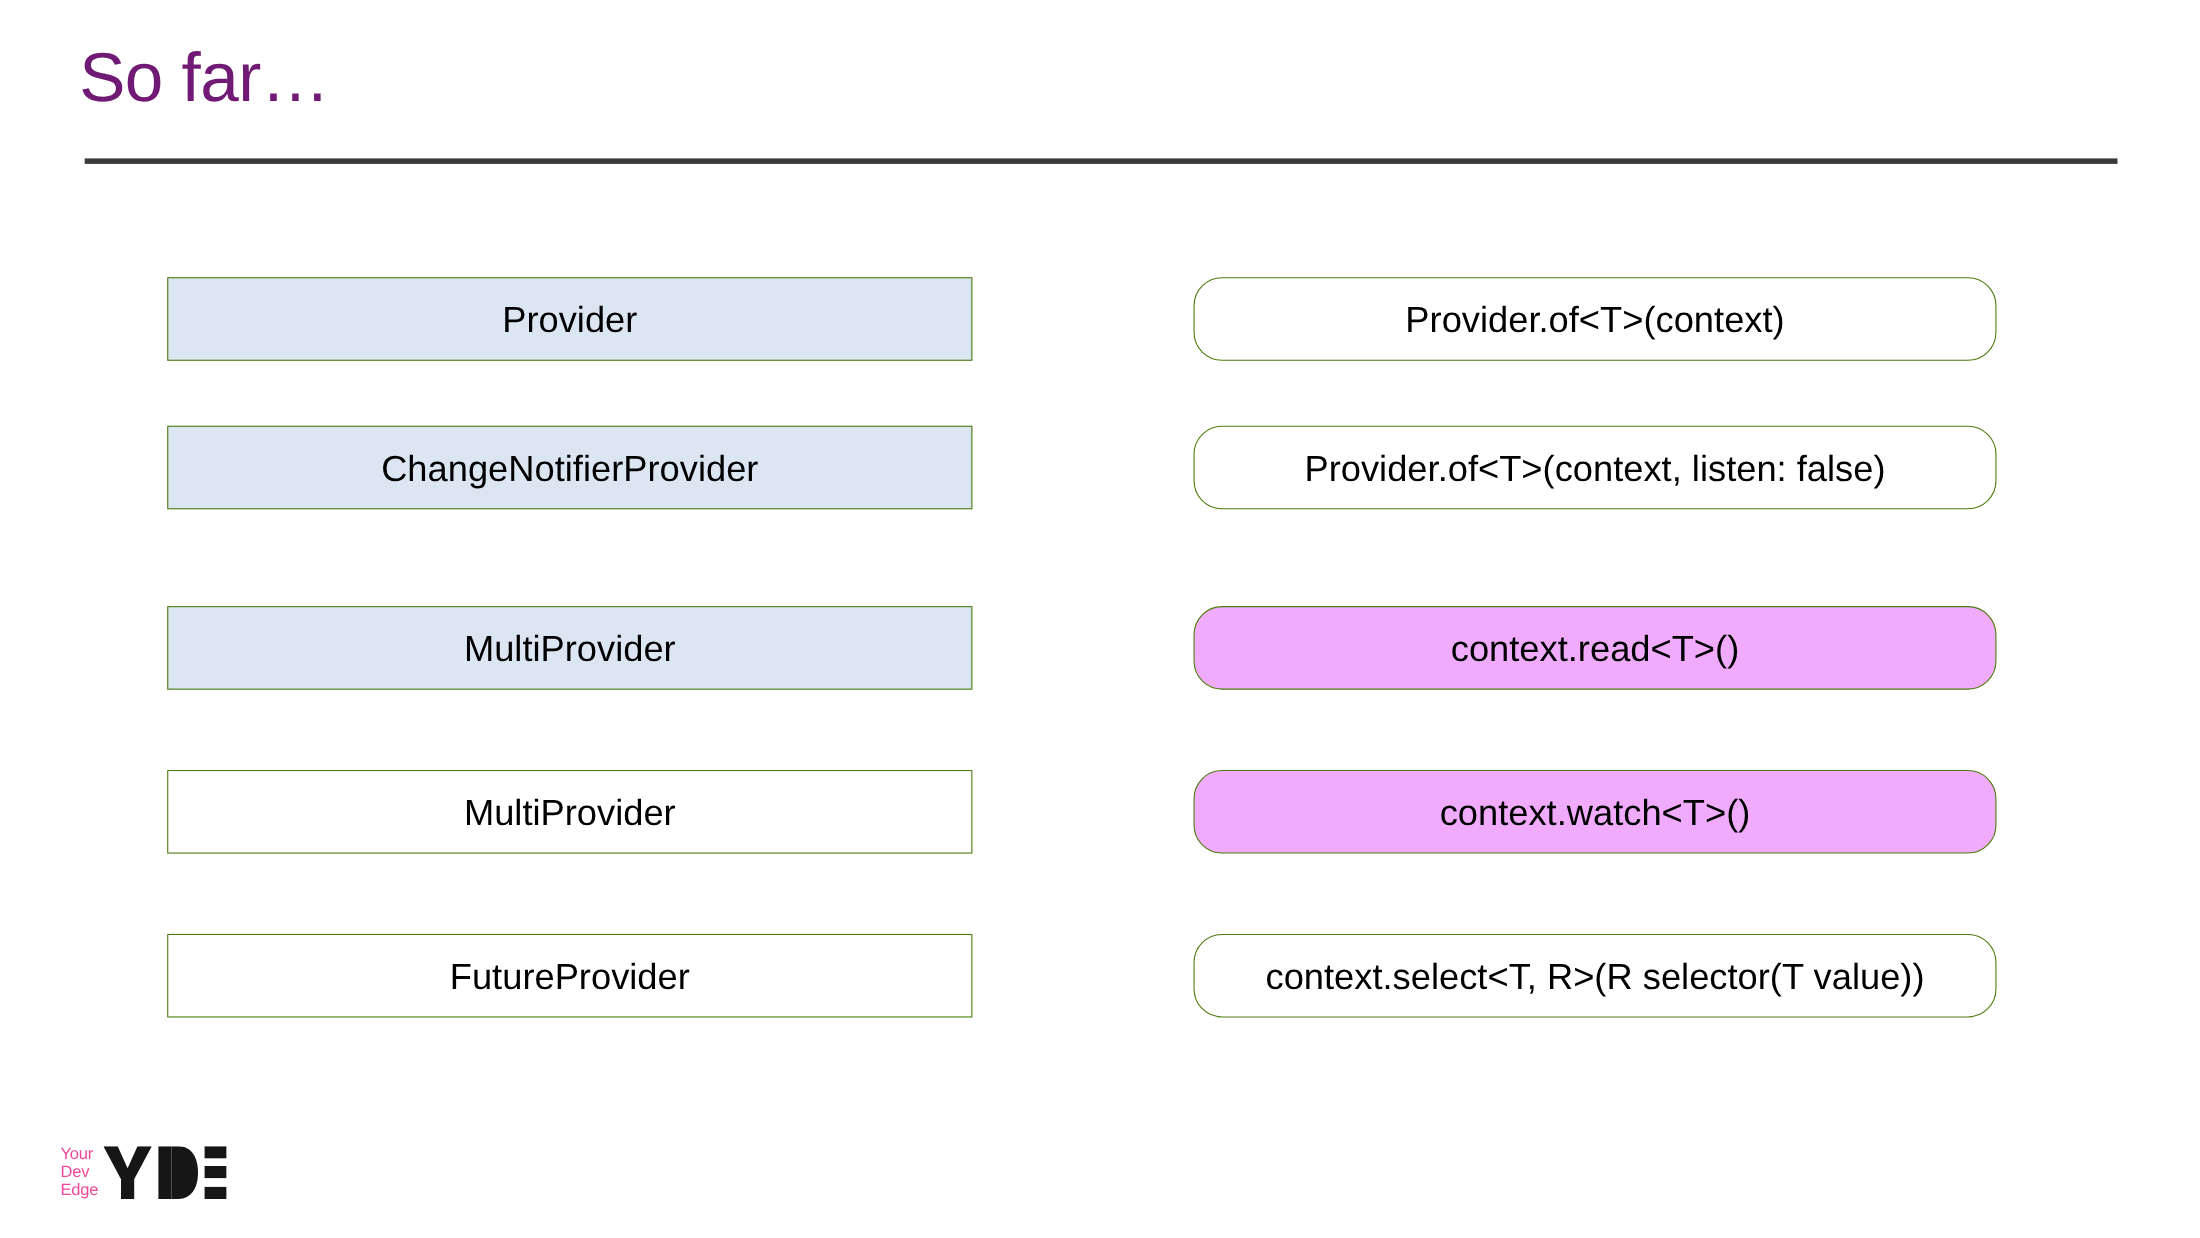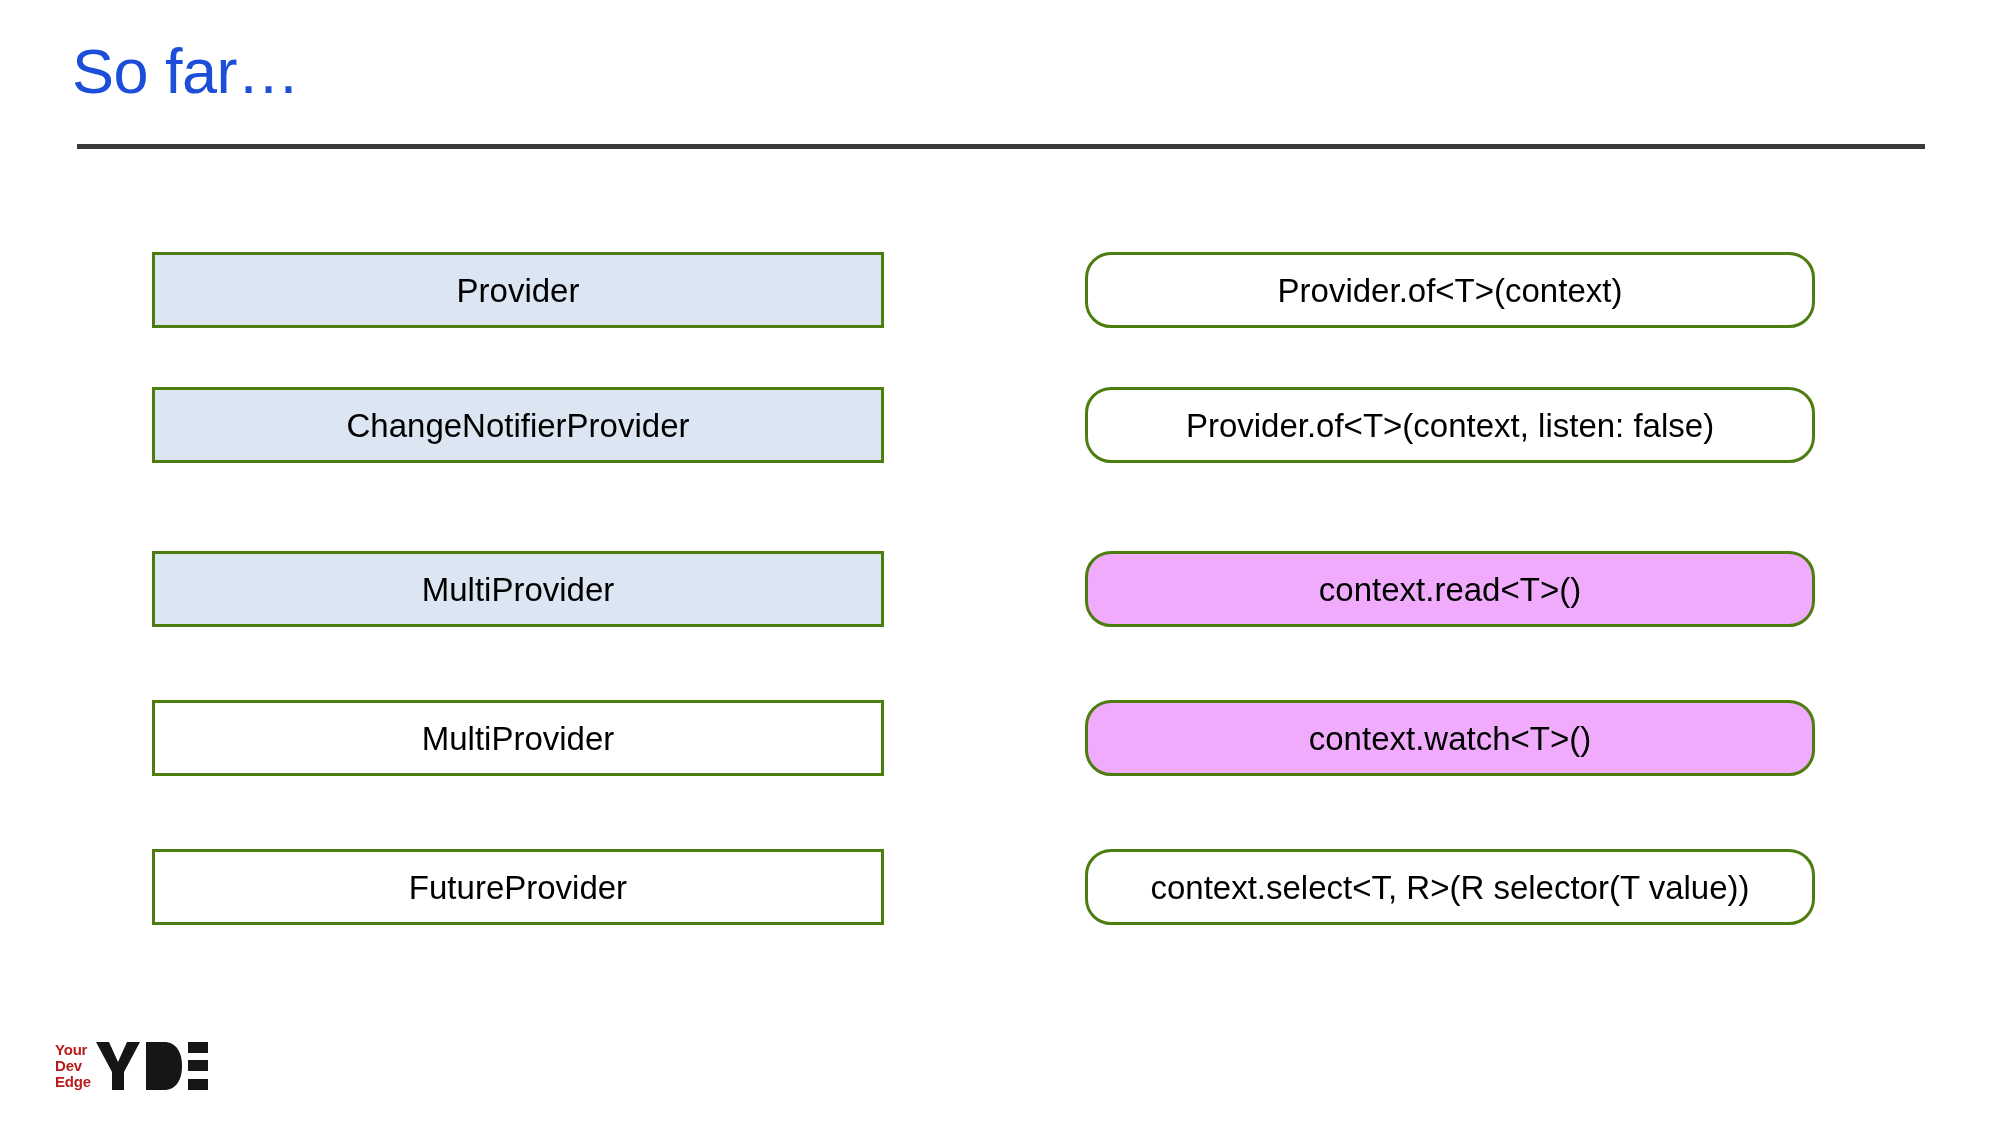--- a/index.html
+++ b/index.html
@@ -20,21 +20,21 @@
   }
 
   
   .slide-title {
     position: absolute;
     left: 72px;
     top: 38px;
     font-size: 63px;
     line-height: 1.05;
     font-weight: 400;
-    color: #1d4ed8;
+    color: #701a75;
     letter-spacing: -0.5px;
     white-space: nowrap;
   }
   .title-rule {
     position: absolute;
     left: 77px;
     top: 144px;
     width: 1848px;
     height: 5px;
     background: #3a3a3a;
@@ -52,21 +52,21 @@
     position: absolute;
     left: 0;
     width: 2000px;
     height: 76px;
   }
   .box {
     position: absolute;
     top: 0;
     height: 76px;
     box-sizing: border-box;
-    border: 3px solid #4d7c0f;
+    border: 1px solid #4d7c0f;
     display: flex;
     align-items: center;
     justify-content: center;
     font-size: 33px;
     color: #000000;
     line-height: 1;
     white-space: nowrap;
   }
   .box.left {
     left: 152px;
@@ -88,23 +88,23 @@
     top: 1042px;
     display: flex;
     align-items: center;
     height: 48px;
   }
   .logo-words {
     display: flex;
     flex-direction: column;
     justify-content: center;
     font-size: 15px;
-    font-weight: 700;
+    font-weight: 400;
     line-height: 1.08;
-    color: #b91c1c;
+    color: #ec4899;
     text-align: left;
     margin-right: 5px;
     letter-spacing: -0.2px;
   }
   .logo-mark {
     display: block;
   }
 </style>
 </head>
 <body>

